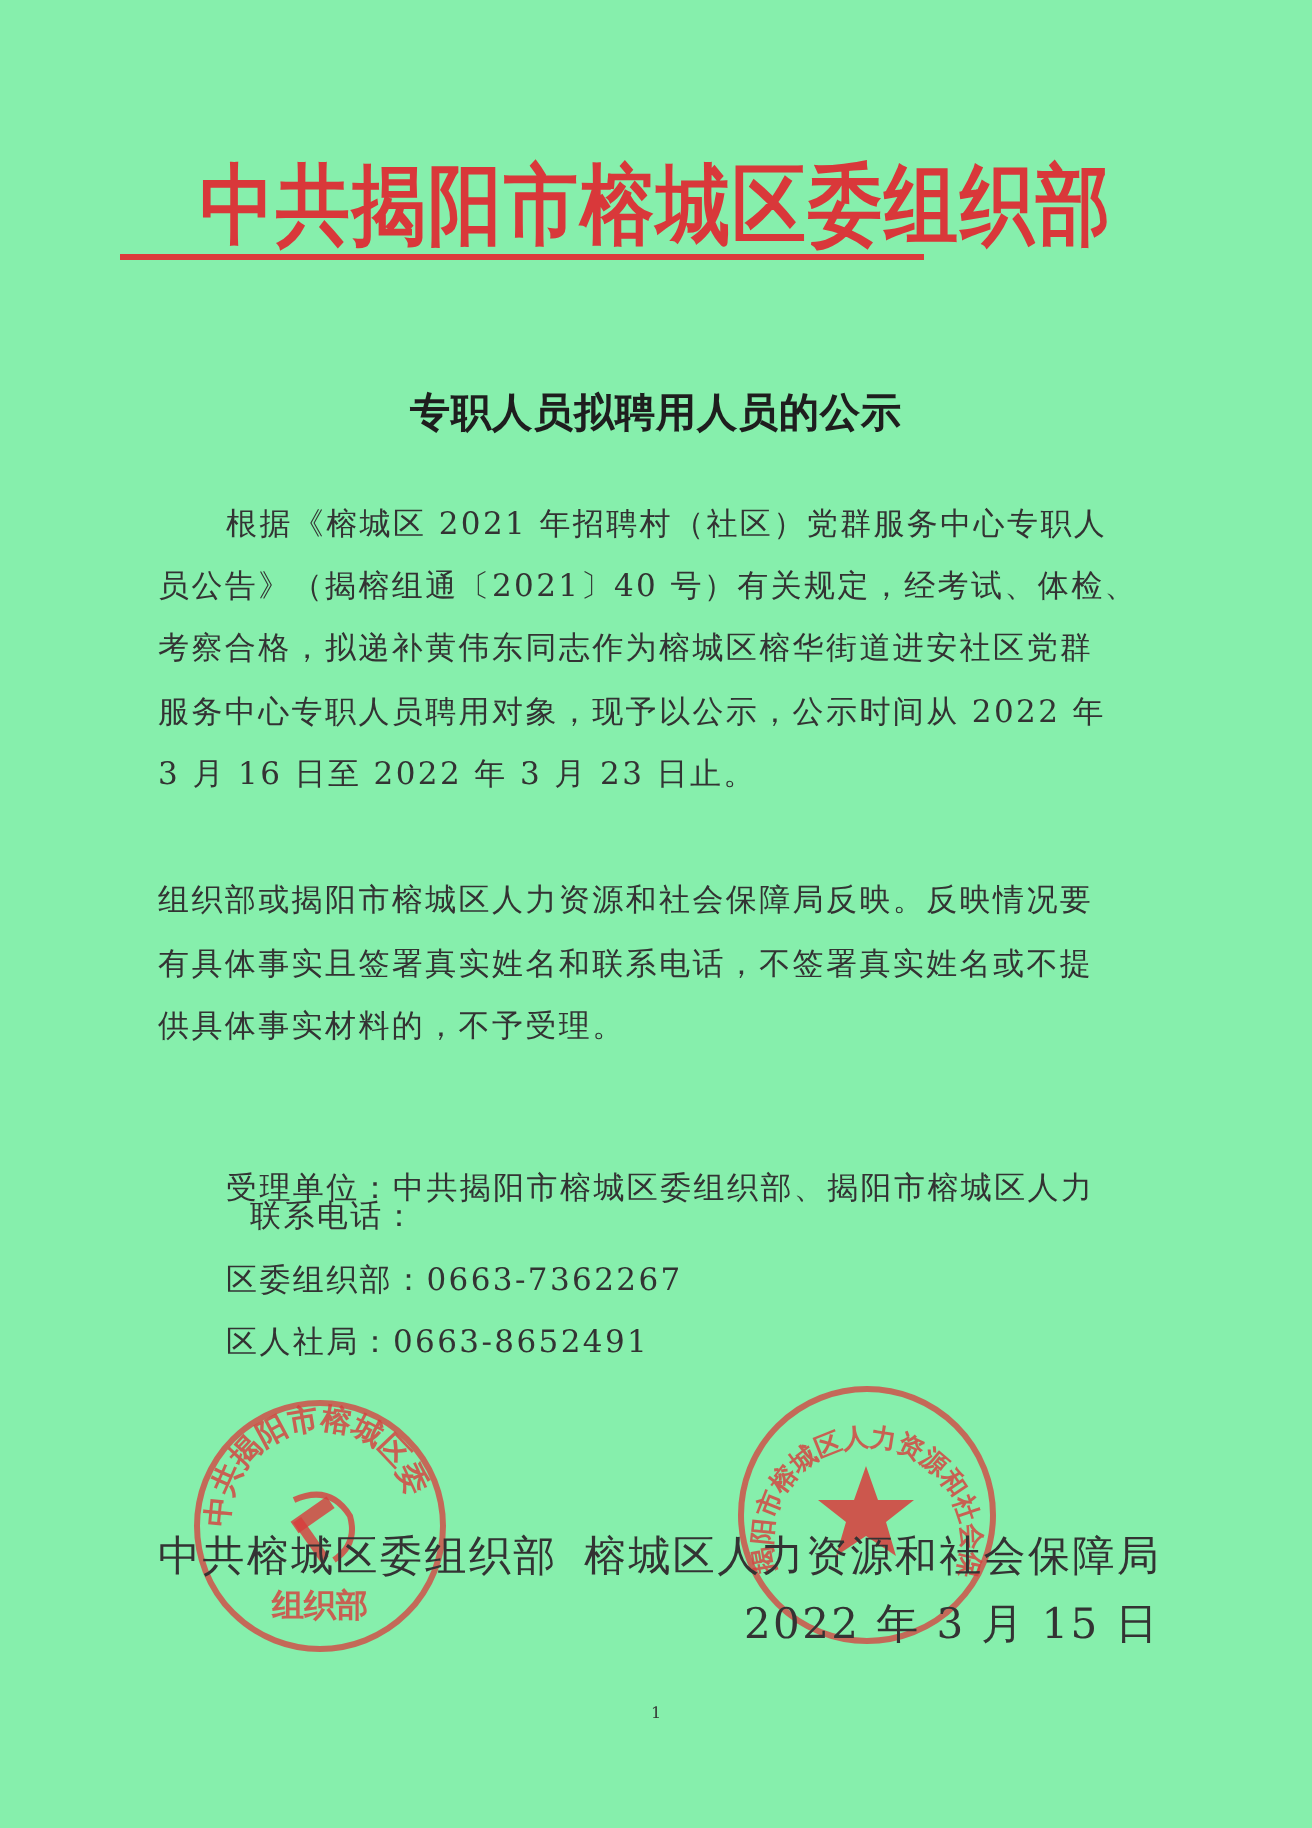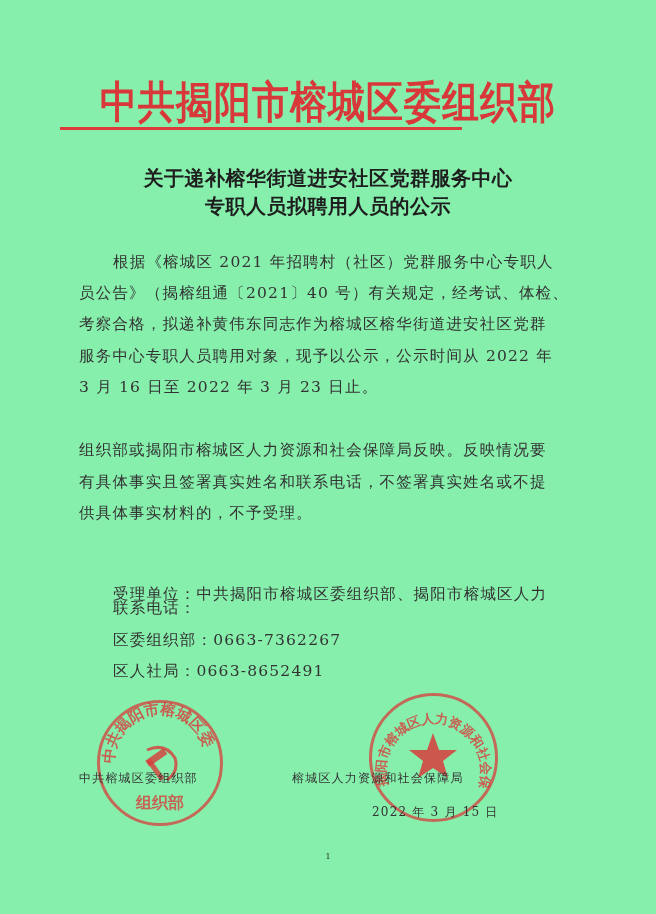--- a/index.html
+++ b/index.html
@@ -93,21 +93,21 @@
       width: 129px;
       height: 129px;
     }
     .seal svg {
       position: absolute;
       left: -3px;
       top: -3px;
     }
     .sign-line {
       position: absolute;
-      font-size: 12px;
+      font-size: 21px;
       color: #333333;
       line-height: 20px;
       letter-spacing: 1.2px;
       white-space: nowrap;
     }
     .page-number {
       position: absolute;
       left: 0;
       width: 656px;
       top: 852px;
@@ -119,36 +119,35 @@
 </head>
 <body>
 
 <div class="page">
 
   <div class="corner-mark"></div>
 
   <div class="header-title">中共揭阳市榕城区委组织部</div>
   <div class="header-rule" style="left:60px;width:402px;"></div>
 
-  <div class="doc-title l1">关于递补榕华街道进安社区党群服务中心</div>
   <div class="doc-title l2">专职人员拟聘用人员的公示</div>
 
   <div class="body-line indent" style="top:252px;">根据《榕城区 2021 年招聘村（社区）党群服务中心专职人</div>
   <div class="body-line" style="top:283px;">员公告》（揭榕组通〔2021〕40 号）有关规定，经考试、体检、</div>
   <div class="body-line" style="top:314px;">考察合格，拟递补黄伟东同志作为榕城区榕华街道进安社区党群</div>
   <div class="body-line" style="top:346px;">服务中心专职人员聘用对象，现予以公示，公示时间从 2022 年</div>
   <div class="body-line" style="top:377px;">3 月 16 日至 2022 年 3 月 23 日止。</div>
 
   <div class="body-line" style="top:440px;">组织部或揭阳市榕城区人力资源和社会保障局反映。反映情况要</div>
   <div class="body-line" style="top:472px;">有具体事实且签署真实姓名和联系电话，不签署真实姓名或不提</div>
   <div class="body-line" style="top:503px;">供具体事实材料的，不予受理。</div>
 
   <div class="body-line indent" style="top:536px;margin-top:48px;">受理单位：中共揭阳市榕城区委组织部、揭阳市榕城区人力</div>
 
-  <div class="body-line indent" style="top:598px;">联系电话：</div>
+  <div class="body-line indent" style="top:598px;margin-left:12px;">联系电话：</div>
   <div class="body-line indent" style="top:630px;">区委组织部：0663-7362267</div>
   <div class="body-line indent" style="top:661px;">区人社局：0663-8652491</div>
 
   <div class="seal seal-left">
     <svg width="126" height="126" viewBox="0 0 126 126">
       <defs>
         <path id="arcL" d="M 18 70 A 46 46 0 1 1 108 70" fill="none"></path>
       </defs>
       <text font-size="15" fill="rgba(216,60,60,0.8)" font-weight="bold" font-family="DejaVu Serif, serif">
         <textPath href="#arcL" startOffset="4%">中共揭阳市榕城区委</textPath>

